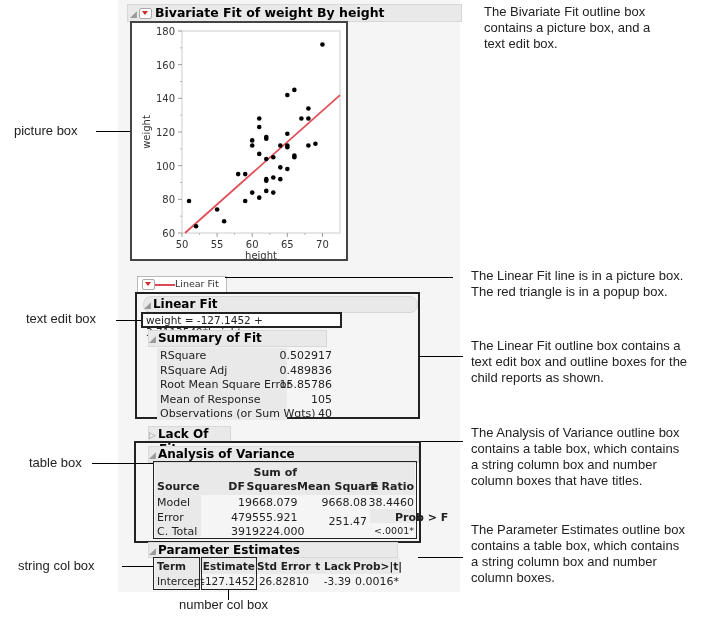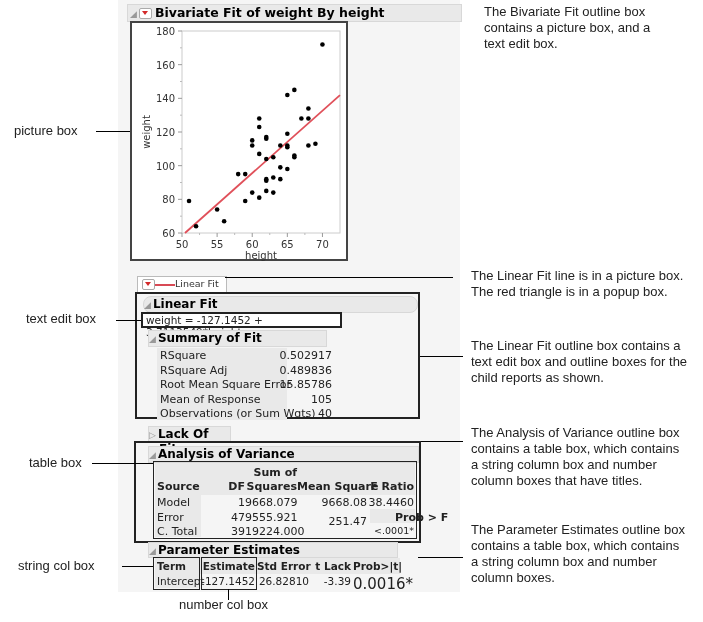--- a/index.html
+++ b/index.html
@@ -186,21 +186,21 @@
   <div id="param-cells">
       <div class="cell" style="left:2px;width:42px;top:2px;text-align:left;font-weight:bold;font-size:10.5px;">Term</div>
       <div class="cell" style="left:46px;width:54px;top:2px;text-align:right;font-weight:bold;font-size:10.5px;">Estimate</div>
       <div class="cell" style="left:102px;width:52px;top:2px;text-align:right;font-weight:bold;font-size:10.5px;">Std Error</div>
       <div class="cell" style="left:156px;width:40px;top:2px;text-align:right;font-weight:bold;font-size:10.5px;">t Lack</div>
       <div class="cell" style="left:198px;width:46px;top:2px;text-align:right;font-weight:bold;font-size:10.5px;">Prob&gt;|t|</div>
       <div class="cell" style="left:2px;width:42px;top:17px;text-align:left;font-size:10.5px;">Intercept</div>
       <div class="cell" style="left:46px;width:54px;top:17px;text-align:right;font-size:10.5px;">-127.1452</div>
       <div class="cell" style="left:102px;width:52px;top:17px;text-align:right;font-size:10.5px;">26.82810</div>
       <div class="cell" style="left:156px;width:40px;top:17px;text-align:right;font-size:10.5px;">-3.39</div>
-      <div class="cell" style="left:198px;width:46px;top:17px;text-align:right;font-size:15px;">0.0016*</div>
+      <div class="cell" style="left:198px;width:46px;top:17px;text-align:right;font-size:11px;">0.0016*</div>
     </div>
 </div>
 <div class="box" style="left:153px;top:557px;width:47px;height:33px;border-width:1.5px;"></div>
 <div class="box" style="left:201px;top:557px;width:56px;height:33px;border-width:1.5px;"></div>
 
 <div class="leader" style="left:96px;top:131px;width:34px;height:1px;"></div>
 <div class="leader" style="left:225px;top:277px;width:228px;height:1px;"></div>
 <div class="leader" style="left:116px;top:320px;width:25px;height:1px;"></div>
 <div class="leader" style="left:420px;top:356px;width:43px;height:1px;"></div>
 <div class="leader" style="left:92px;top:463px;width:61px;height:1px;"></div>

